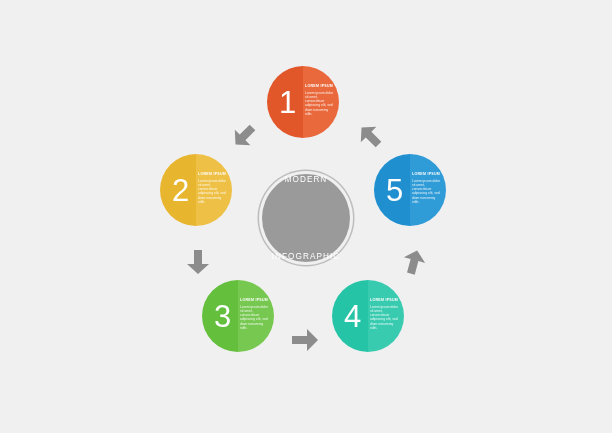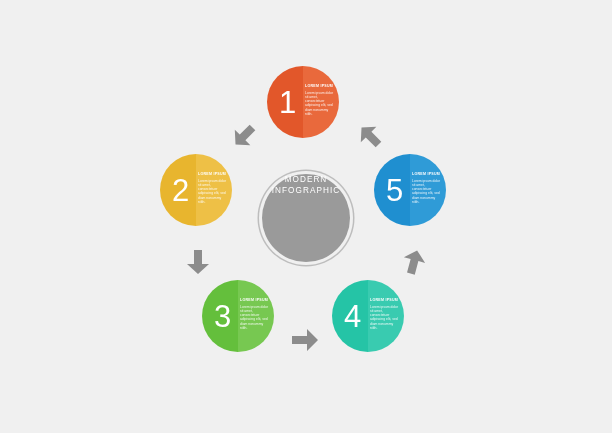--- a/index.html
+++ b/index.html
@@ -13,21 +13,21 @@
   #canvas{position:absolute;left:0;top:0;width:612px;height:433px;}
 
   
   .hub{
     position:absolute;
     width:88px;height:88px;
     left:262px;top:174px;
     border-radius:50%;
     background:#9a9a9a;
     box-shadow:0 0 0 3px #f0f0f0, 0 0 0 4.5px #bdbdbd;
-    display:flex;align-items:center;justify-content:flex-start;
+    display:flex;align-items:center;justify-content:space-between;
     flex-direction:column;
   }
   .hub-label{
     color:#ffffff;
     font-size:8.2px;
     letter-spacing:1.05px;
     line-height:11px;
     text-align:center;
     font-weight:400;
     user-select:none;

